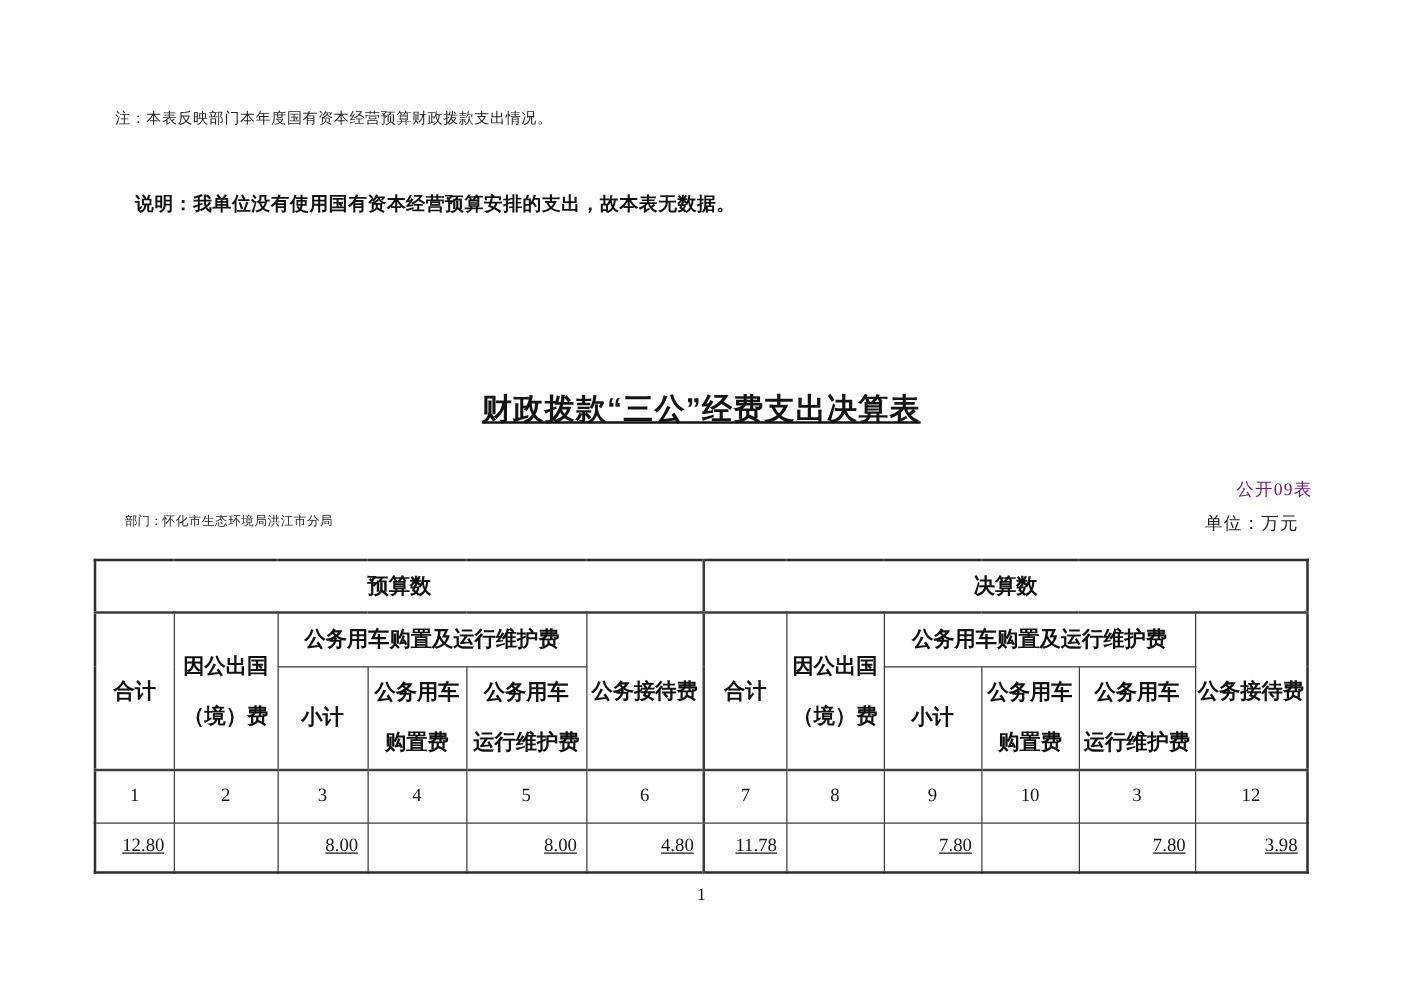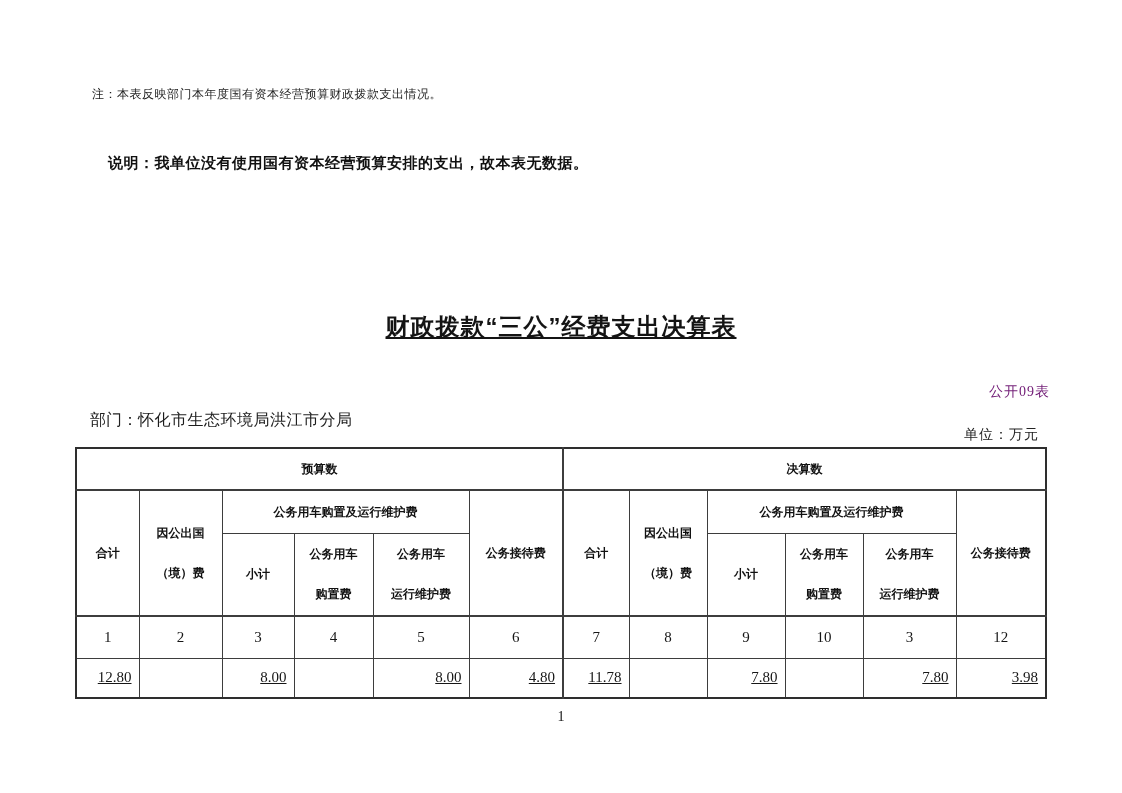--- a/index.html
+++ b/index.html
@@ -22,36 +22,36 @@
   }
   .table-code {
     position:absolute; left:86px; top:383px; width:964px;
     text-align:right; font-family:"Liberation Serif", serif;
     font-size:14px; color:#701a75; letter-spacing:1px;
   }
   .meta-row {
     position:absolute; left:75px; top:410px; width:964px;
     display:flex; justify-content:space-between; align-items:flex-start;
   }
-  .dept { margin-left:15px; font-size:16px; }
+  .dept { margin-left:25px; font-size:10px; }
   .dept-label { font-family:"Liberation Serif", serif; color:#222; }
   .dept-value { font-family:"Liberation Sans", sans-serif; color:#1c1c1c; letter-spacing:0.5px; }
-  .unit { font-family:"Liberation Serif", serif; font-size:14px; color:#222; letter-spacing:1px;margin-top:16px; }
+  .unit { font-family:"Liberation Serif", serif; font-size:14px; color:#222; letter-spacing:1px; }
 
   table.budget {
     position:absolute; left:75px; top:447px;
     border-collapse:collapse; table-layout:fixed; width:972px;
     border:2px solid #2e2e2e;
   }
   table.budget th, table.budget td {
     border:1.5px solid #3d3d3d; padding:0; overflow:hidden;
   }
   table.budget th {
     font-family:"Liberation Sans", sans-serif;
-    font-size:12px; font-weight:700; color:#111;
+    font-size:17px; font-weight:700; color:#111;
     text-align:center; vertical-align:middle;
     line-height:40px; white-space:pre-line;
   }
   tr.r1 { height:40px; }
   tr.r1 th { border-bottom-width:2px; }
   tr.r2 { height:43px; }
   tr.r3 { height:83px; }
   tr.r4 { height:42px; }
   tr.r4 td {
     border-top-width:2px; text-align:center; vertical-align:middle;

